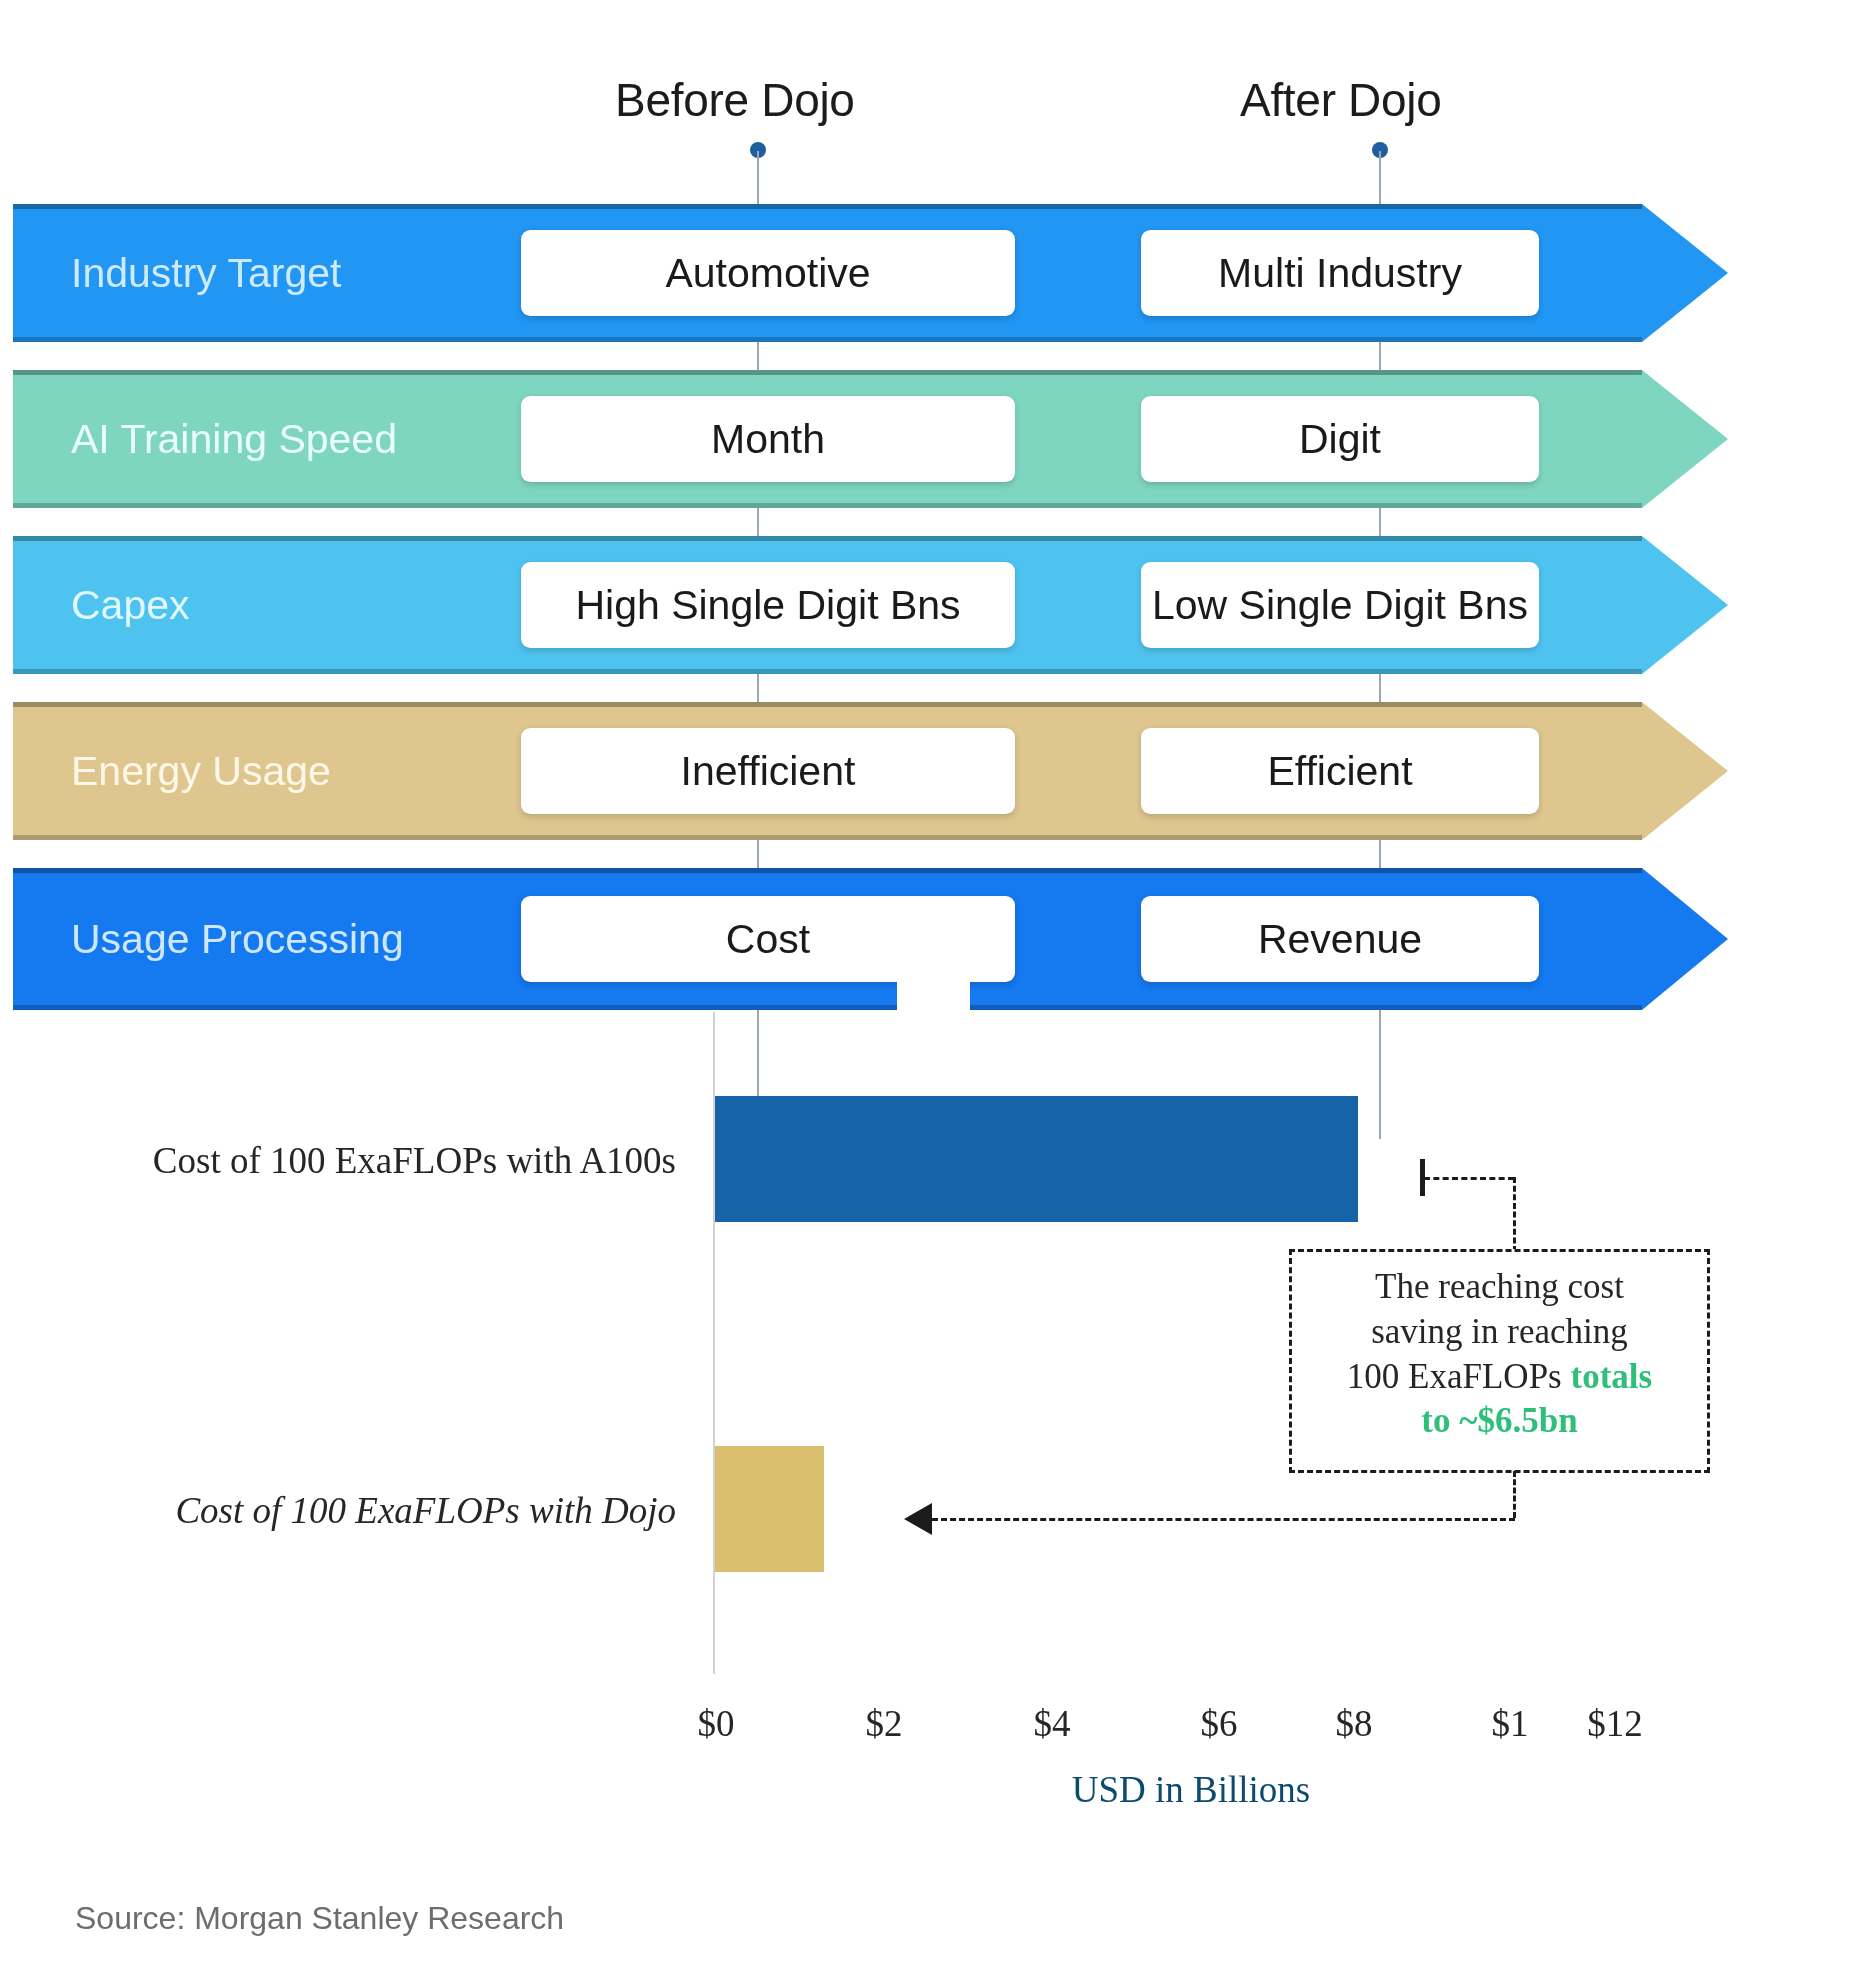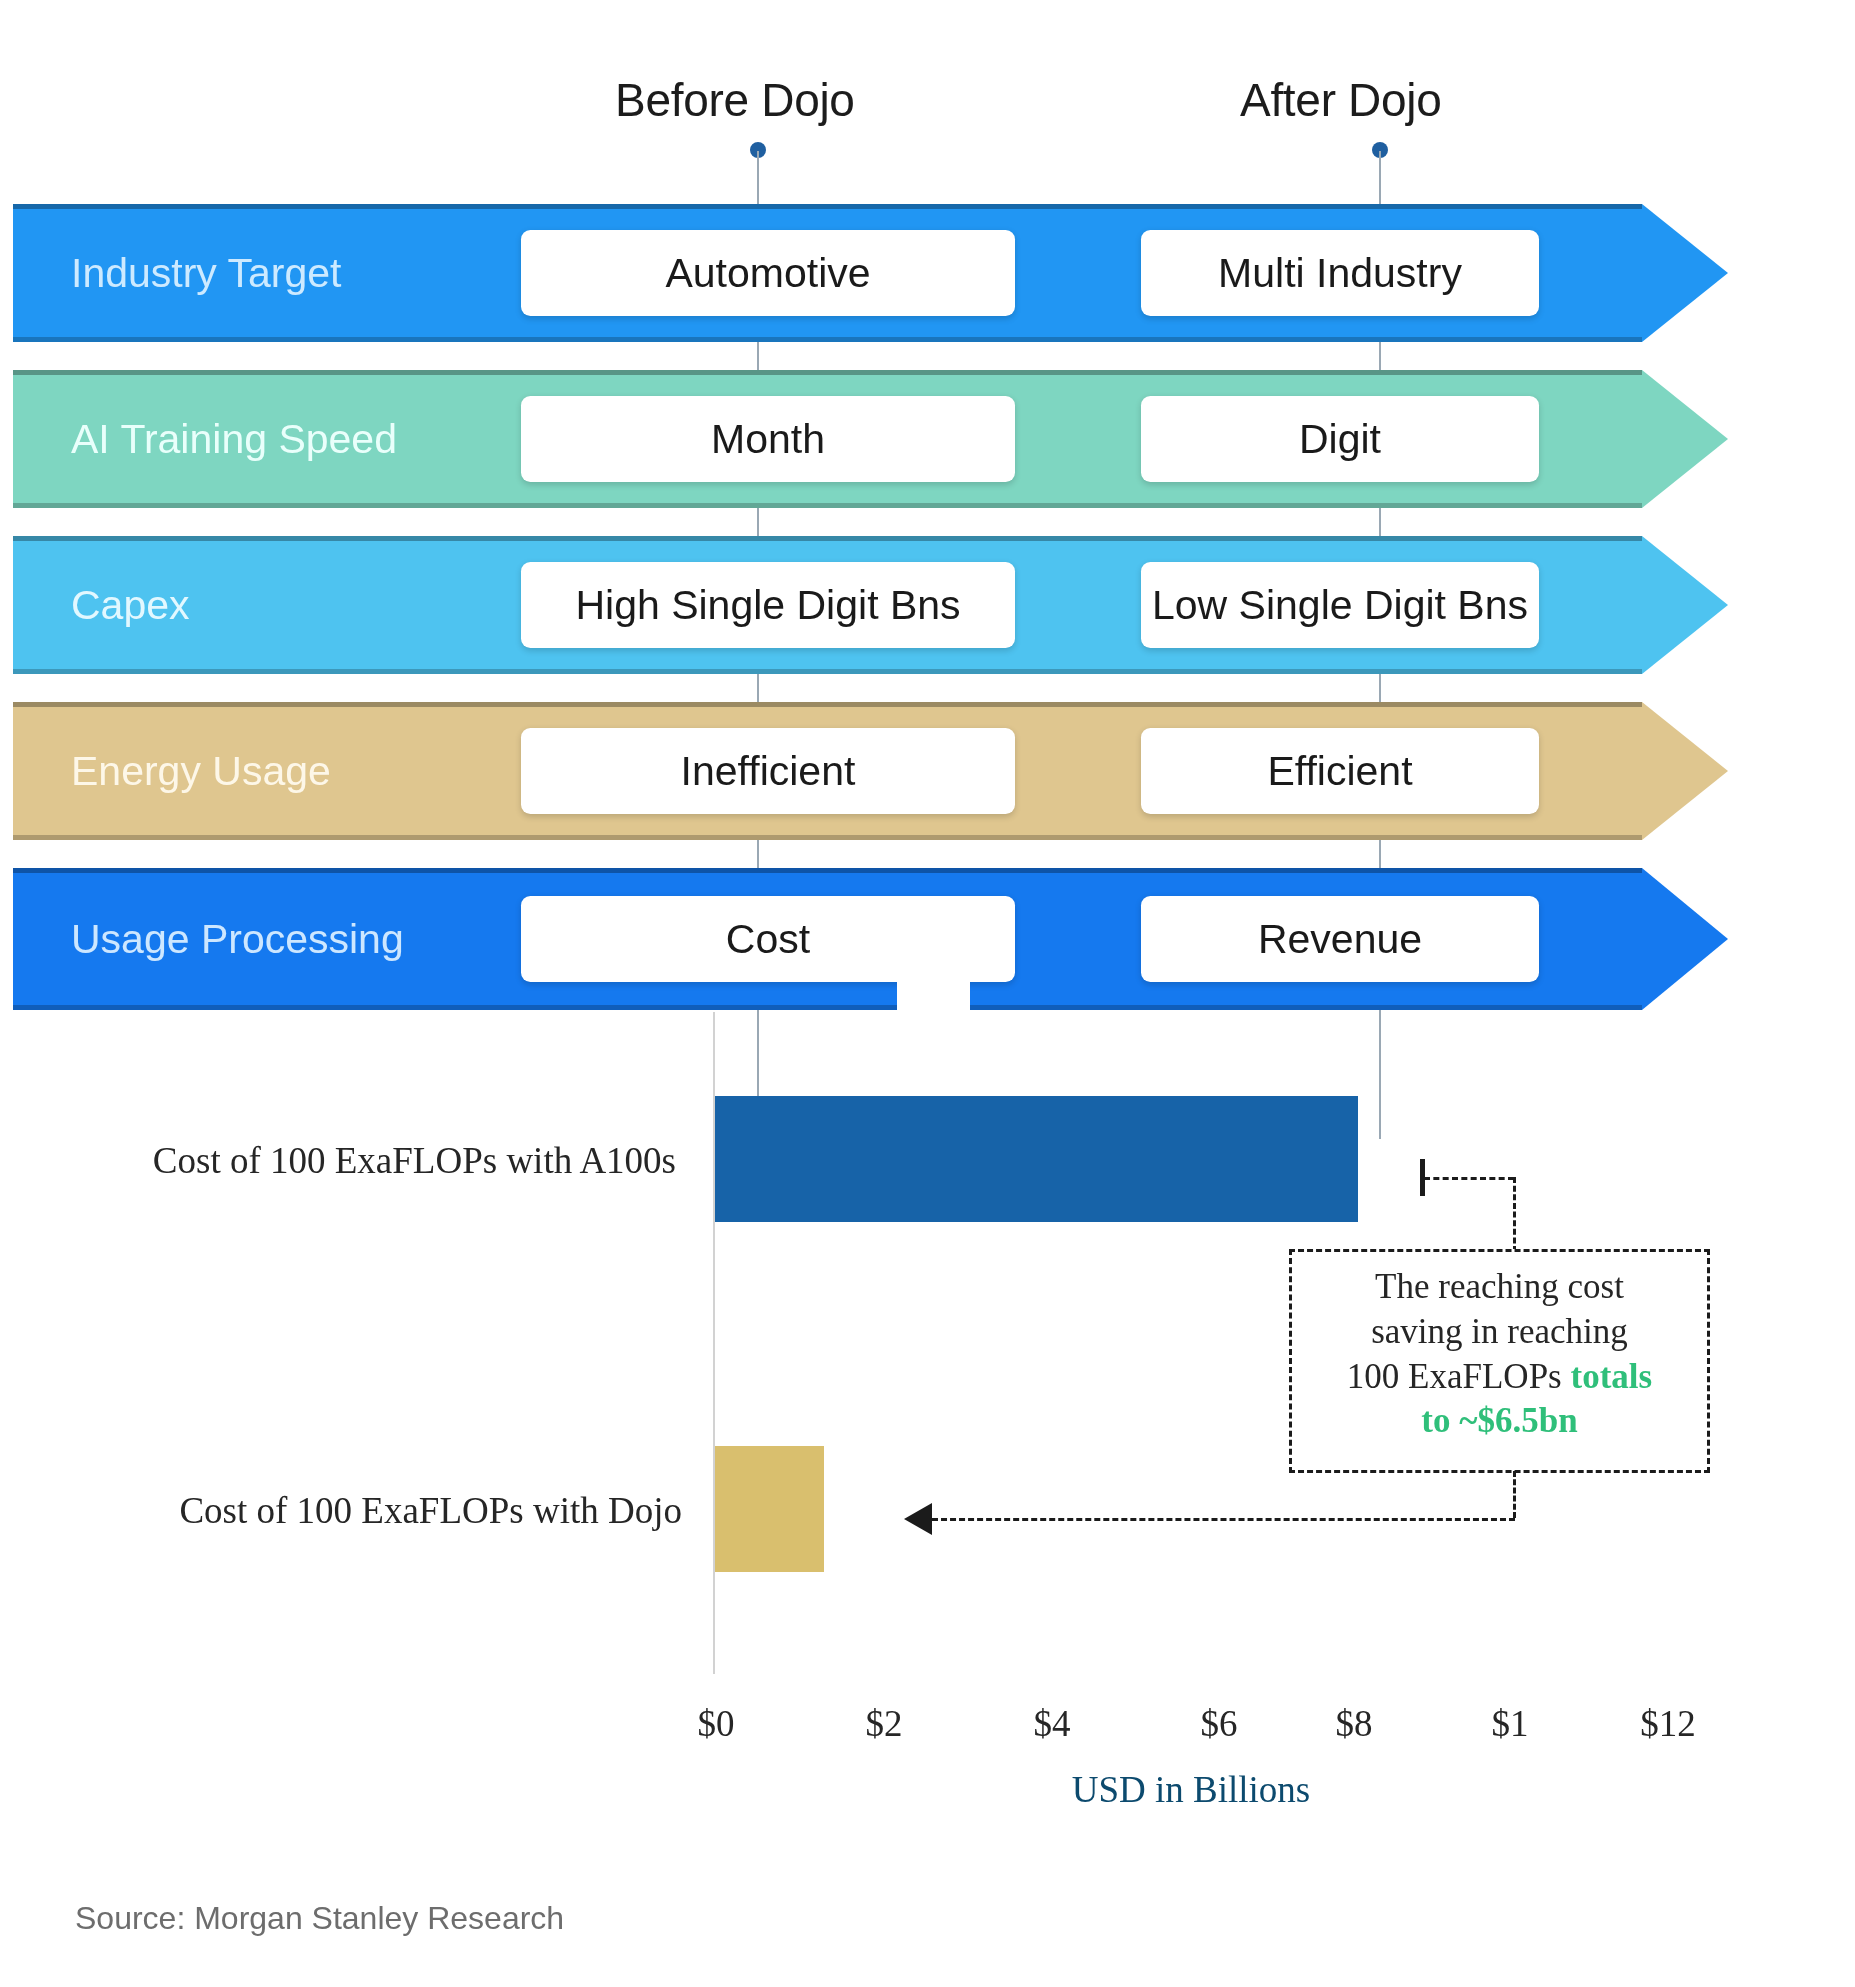--- a/index.html
+++ b/index.html
@@ -242,37 +242,37 @@
   <div class="notch" style="left:897px; top:951px; width:73px; height:67px;"></div>
 
   <div class="axis-line" style="left:713px; top:1012px; height:662px;"></div>
 
   <div class="bar" style="left:715px; top:1096px; width:643px; height:126px; background:#1763a8;"></div>
   <div class="bar-label" style="left:70px; top:1139px; width:606px;">
     <span>Cost of 100 ExaFLOPs with A100s</span>
   </div>
 
   <div class="bar" style="left:715px; top:1446px; width:109px; height:126px; background:#d9bf6e;"></div>
-  <div class="bar-label" style="left:76px; top:1489px; width:606px;">
+  <div class="bar-label" style="left:70px; top:1489px; width:606px;font-style:italic;">
     <span>Cost of 100 ExaFLOPs with Dojo</span>
   </div>
 
   <div class="tick-label" style="left:716px; top:1702px;">
     <span>$0</span></div>
   <div class="tick-label" style="left:884px; top:1702px;">
     <span>$2</span></div>
   <div class="tick-label" style="left:1052px; top:1702px;">
     <span>$4</span></div>
   <div class="tick-label" style="left:1219px; top:1702px;">
     <span>$6</span></div>
   <div class="tick-label" style="left:1354px; top:1702px;">
     <span>$8</span></div>
   <div class="tick-label" style="left:1510px; top:1702px;">
     <span>$1</span></div>
-  <div class="tick-label" style="left:1668px; top:1702px;text-align:center;">
+  <div class="tick-label" style="left:1615px; top:1702px;text-align:center;">
     <span>$12</span></div>
 
   <div class="axis-title" style="left:1191px; top:1768px;">
     <span>USD in Billions</span>
   </div>
 
   <div class="solid-v" style="left:1420px; top:1159px; width:4.7px; height:37px;"></div>
   <div class="dash-h" style="left:1424px; top:1177px; width:90px;"></div>
   <div class="dash-v" style="left:1513px; top:1177px; height:75px;"></div>
 

